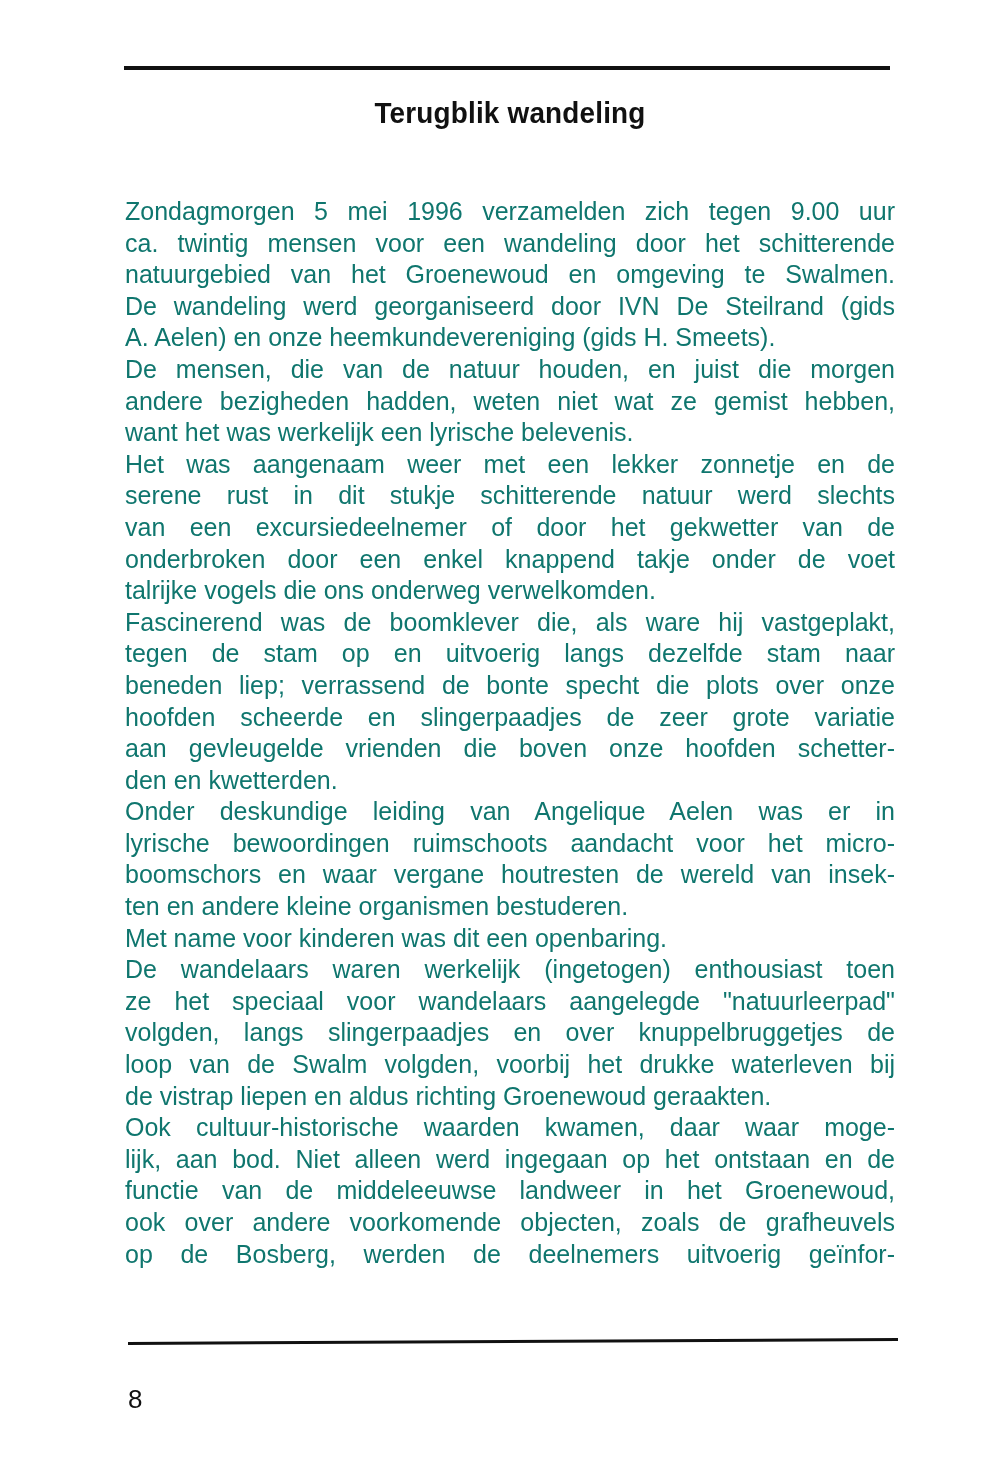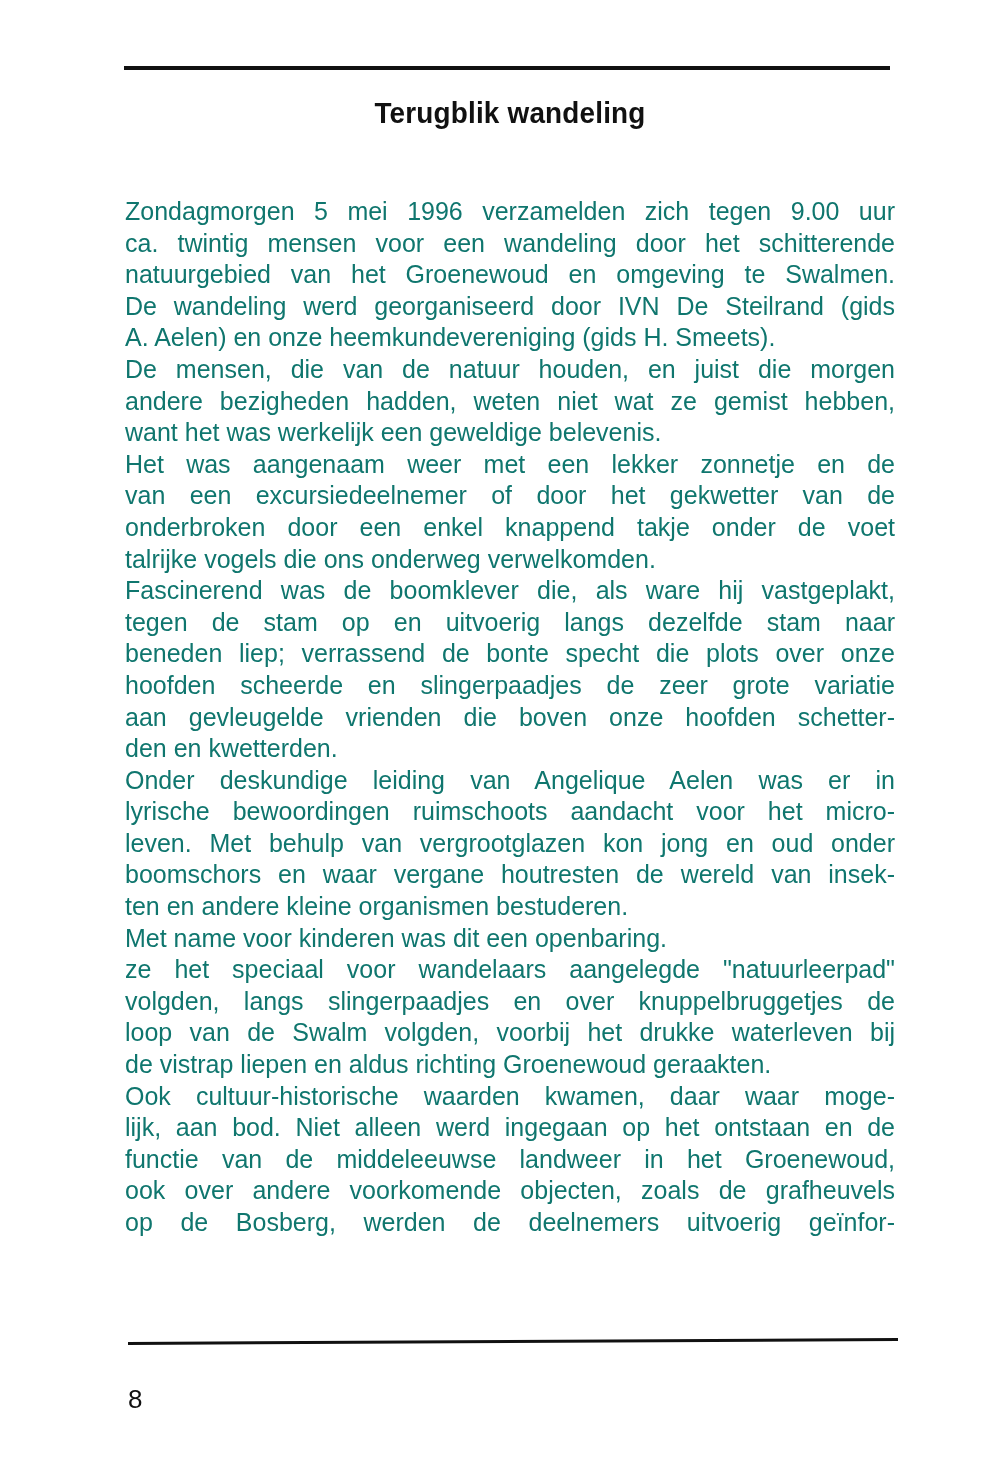--- a/index.html
+++ b/index.html
@@ -86,47 +86,48 @@
     <div class="paragraph">
       <span class="line">Zondagmorgen 5 mei 1996 verzamelden zich tegen 9.00 uur</span>
       <span class="line">ca. twintig mensen voor een wandeling door het schitterende</span>
       <span class="line">natuurgebied van het Groenewoud en omgeving te Swalmen.</span>
       <span class="line">De wandeling werd georganiseerd door IVN De Steilrand (gids</span>
       <span class="line last">A. Aelen) en onze heemkundevereniging (gids H. Smeets).</span>
     </div>
     <div class="paragraph">
       <span class="line">De mensen, die van de natuur houden, en juist die morgen</span>
       <span class="line">andere bezigheden hadden, weten niet wat ze gemist hebben,</span>
-      <span class="line last">want het was werkelijk een geweldige belevenis.</span>
+      <span class="line last">want het was werkelijk een lyrische belevenis.</span>
     </div>
     <div class="paragraph">
       <span class="line">Het was aangenaam weer met een lekker zonnetje en de</span>
+      <span class="line">serene rust in dit stukje schitterende natuur werd slechts</span>
       <span class="line">van een excursiedeelnemer of door het gekwetter van de</span>
       <span class="line">onderbroken door een enkel knappend takje onder de voet</span>
       <span class="line last">talrijke vogels die ons onderweg verwelkomden.</span>
     </div>
     <div class="paragraph">
       <span class="line">Fascinerend was de boomklever die, als ware hij vastgeplakt,</span>
       <span class="line">tegen de stam op en uitvoerig langs dezelfde stam naar</span>
       <span class="line">beneden liep; verrassend de bonte specht die plots over onze</span>
       <span class="line">hoofden scheerde en slingerpaadjes de zeer grote variatie</span>
       <span class="line">aan gevleugelde vrienden die boven onze hoofden schetter-</span>
       <span class="line last">den en kwetterden.</span>
     </div>
     <div class="paragraph">
       <span class="line">Onder deskundige leiding van Angelique Aelen was er in</span>
       <span class="line">lyrische bewoordingen ruimschoots aandacht voor het micro-</span>
-      <span class="line">leven. Met behulp van vergrootglazen kon jong en oud onder</span>
       <span class="line">boomschors en waar vergane houtresten de wereld van insek-</span>
       <span class="line last">ten en andere kleine organismen bestuderen.</span>
     </div>
     <div class="paragraph">
       <span class="line last">Met name voor kinderen was dit een openbaring.</span>
     </div>
     <div class="paragraph">
+      <span class="line">De wandelaars waren werkelijk (ingetogen) enthousiast toen</span>
       <span class="line">ze het speciaal voor wandelaars aangelegde "natuurleerpad"</span>
       <span class="line">volgden, langs slingerpaadjes en over knuppelbruggetjes de</span>
       <span class="line">loop van de Swalm volgden, voorbij het drukke waterleven bij</span>
       <span class="line last">de vistrap liepen en aldus richting Groenewoud geraakten.</span>
     </div>
     <div class="paragraph">
       <span class="line">Ook cultuur-historische waarden kwamen, daar waar moge-</span>
       <span class="line">lijk, aan bod. Niet alleen werd ingegaan op het ontstaan en de</span>
       <span class="line">functie van de middeleeuwse landweer in het Groenewoud,</span>
       <span class="line">ook over andere voorkomende objecten, zoals de grafheuvels</span>

